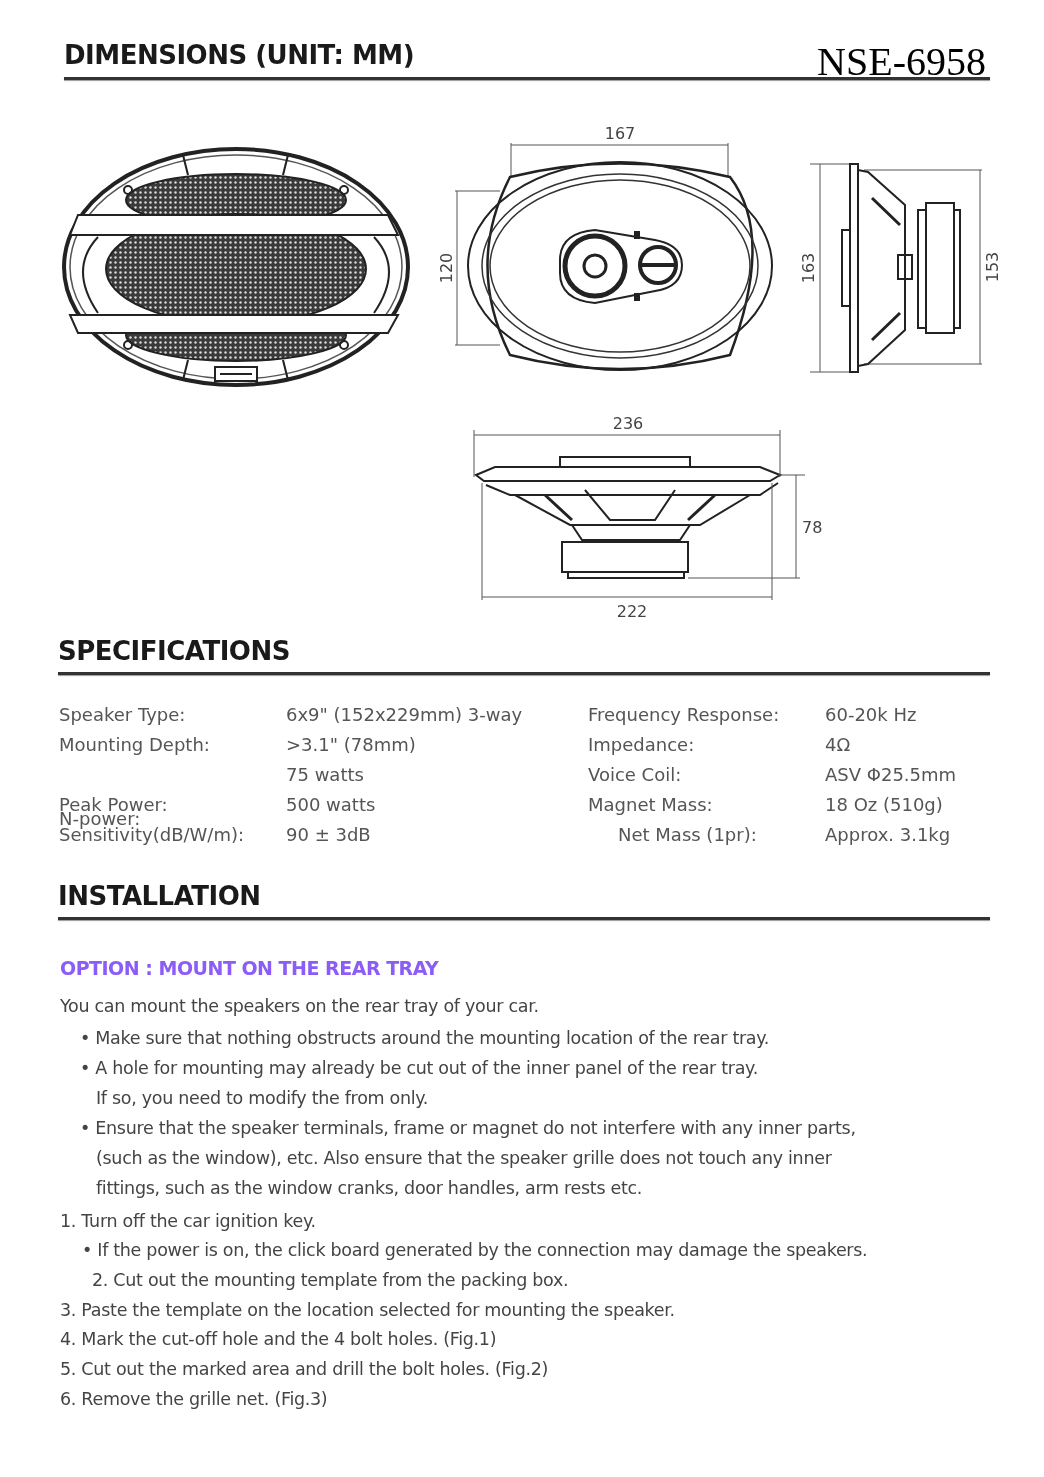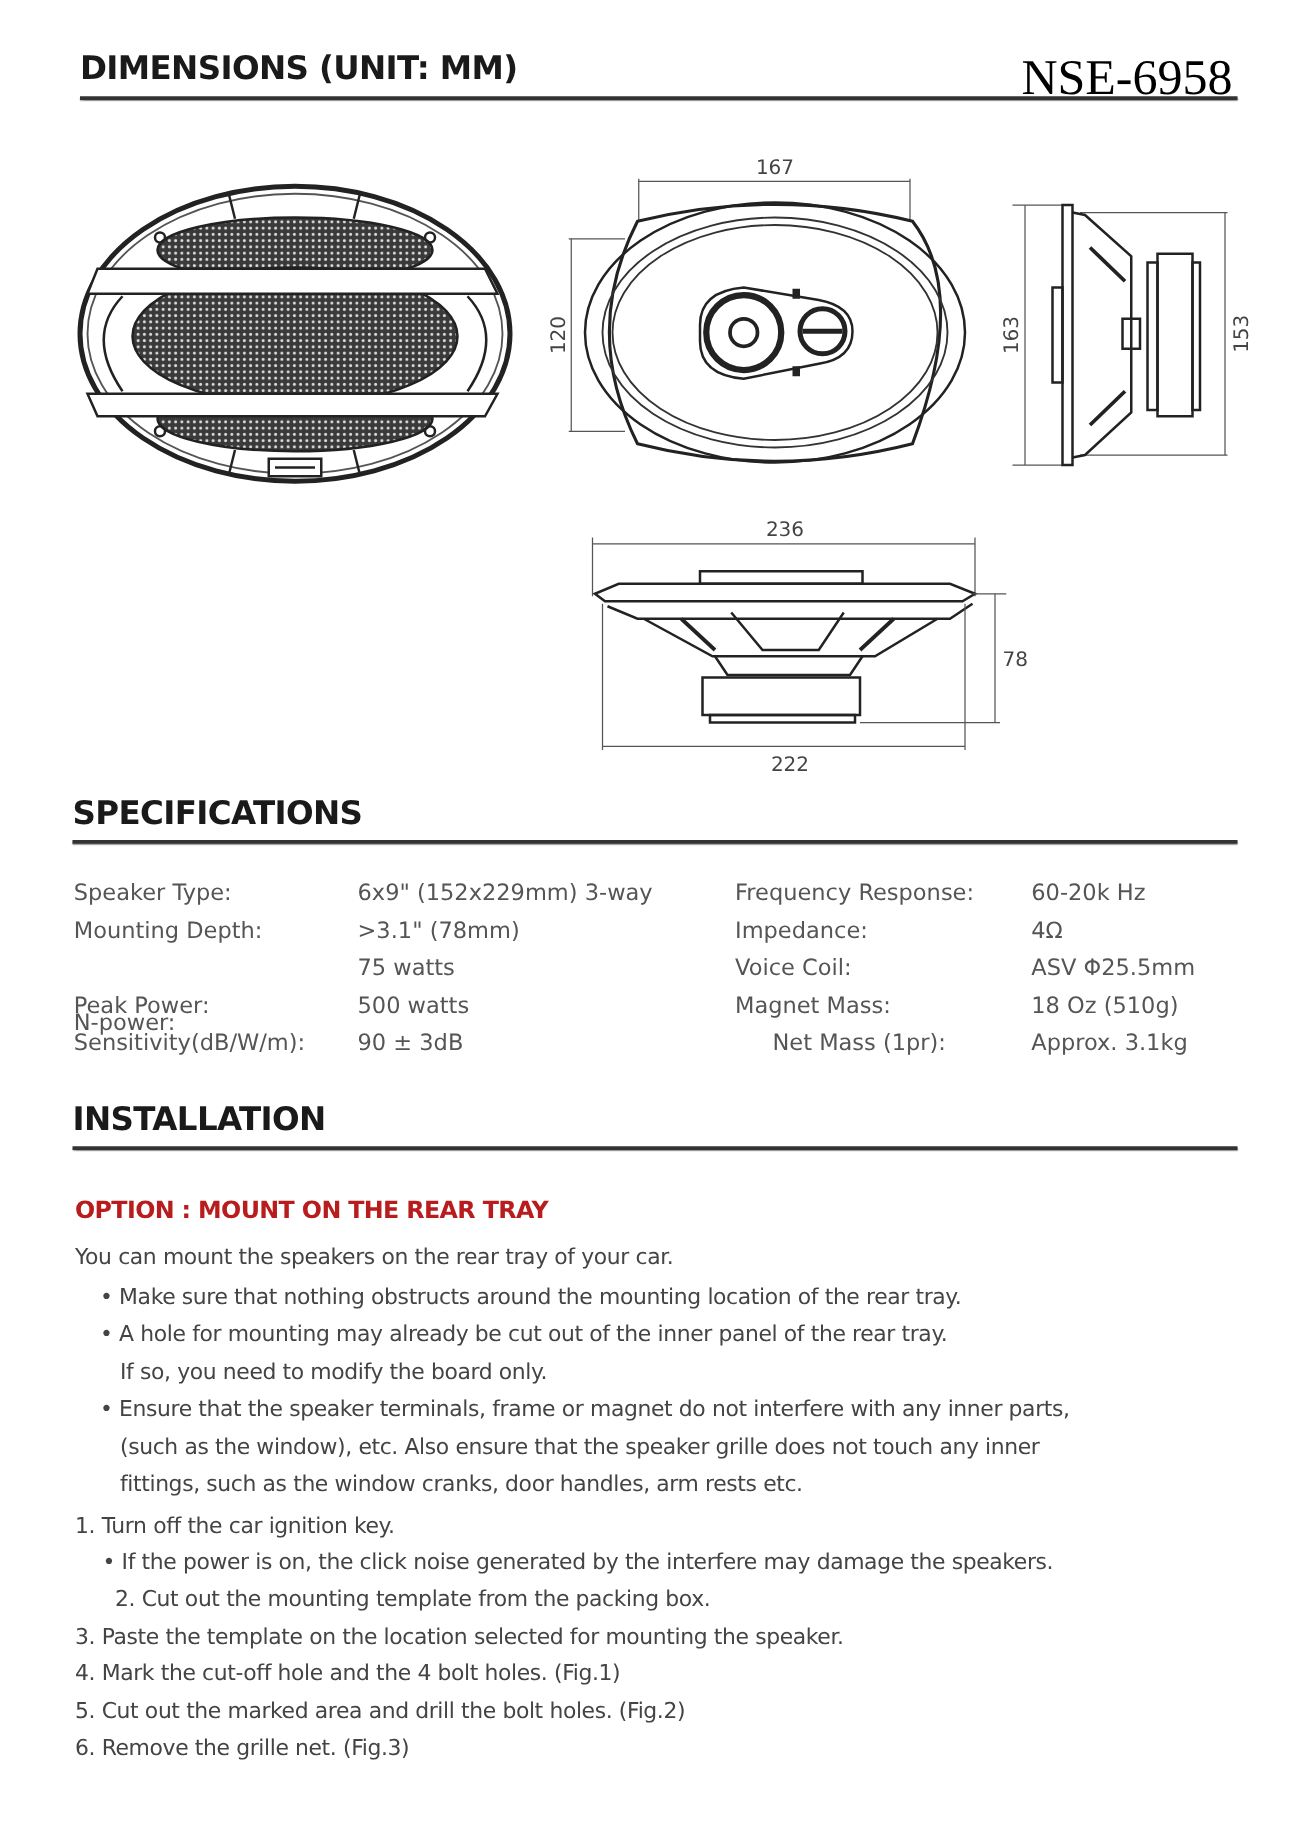--- a/index.html
+++ b/index.html
@@ -11,21 +11,21 @@
           box-shadow: 0 1px 1px #999; }
   .model { position: absolute; right: 58px; top: 38px; font-size: 40px; color: #000;
            font-family: Liberation Serif, serif; }
   .drawing { position: absolute; }
   .dim { font-family: "DejaVu Sans", sans-serif; font-size: 16px; fill: #444; }
   .spec-label, .spec-value { position: absolute; font-size: 18px; color: #555;
                              font-family: "DejaVu Sans", sans-serif; white-space: nowrap; }
   .inst { position: absolute; font-size: 17.5px; color: #444; white-space: nowrap;
           font-family: "DejaVu Sans", sans-serif; letter-spacing: -0.3px; }
   .subhead { position: absolute; left: 60px; top: 957px; font-size: 19px; font-weight: bold;
-             color: #b91c1c; font-family: "DejaVu Sans", sans-serif; letter-spacing: -0.5px; }
+             color: #8b5cf6; font-family: "DejaVu Sans", sans-serif; letter-spacing: -0.5px; }
 </style>
 </head>
 <body>
 
 <div class="section-title" style="top:40px;font-size:26px;left:64px;">DIMENSIONS (UNIT: MM)</div>
 <div class="model">NSE-6958</div>
 <div class="rule" style="top:77px;left:64px;width:926px;"></div>
 
 <svg class="drawing" style="left:58px;top:145px;" width="360" height="250" viewBox="0 0 360 250">
   <defs>
@@ -150,24 +150,24 @@
   <div class="spec-value" style="left:825px;top:824px;">Approx. 3.1kg</div>
 </div>
 
 <div class="section-title" style="top:881px;font-size:26px;text-align:center;">INSTALLATION</div>
 <div class="rule" style="top:917px;"></div>
 <div class="subhead">OPTION : MOUNT ON THE REAR TRAY</div>
 
 <div class="inst" style="left:60px;top:996px;">You can mount the speakers on the rear tray of your car.</div>
 <div class="inst" style="left:80px;top:1028px;">• Make sure that nothing obstructs around the mounting location of the rear tray.</div>
 <div class="inst" style="left:80px;top:1058px;">• A hole for mounting may already be cut out of the inner panel of the rear tray.</div>
-<div class="inst" style="left:96px;top:1088px;">If so, you need to modify the board only.</div>
+<div class="inst" style="left:96px;top:1088px;">If so, you need to modify the from only.</div>
 <div class="inst" style="left:80px;top:1118px;">• Ensure that the speaker terminals, frame or magnet do not interfere with any inner parts,</div>
 <div class="inst" style="left:96px;top:1148px;">(such as the window), etc. Also ensure that the speaker grille does not touch any inner</div>
 <div class="inst" style="left:96px;top:1178px;">fittings, such as the window cranks, door handles, arm rests etc.</div>
 
 <div class="inst" style="left:60px;top:1211px;">1. Turn off the car ignition key.</div>
-<div class="inst" style="left:82px;top:1240px;">• If the power is on, the click noise generated by the interfere may damage the speakers.</div>
+<div class="inst" style="left:82px;top:1240px;">• If the power is on, the click board generated by the connection may damage the speakers.</div>
 <div class="inst" style="left:60px;top:1270px;margin-left:32px;">2. Cut out the mounting template from the packing box.</div>
 <div class="inst" style="left:60px;top:1300px;">3. Paste the template on the location selected for mounting the speaker.</div>
 <div class="inst" style="left:60px;top:1329px;">4. Mark the cut-off hole and the 4 bolt holes. (Fig.1)</div>
 <div class="inst" style="left:60px;top:1359px;">5. Cut out the marked area and drill the bolt holes. (Fig.2)</div>
 <div class="inst" style="left:60px;top:1389px;">6. Remove the grille net. (Fig.3)</div>
 
 </body></html>

